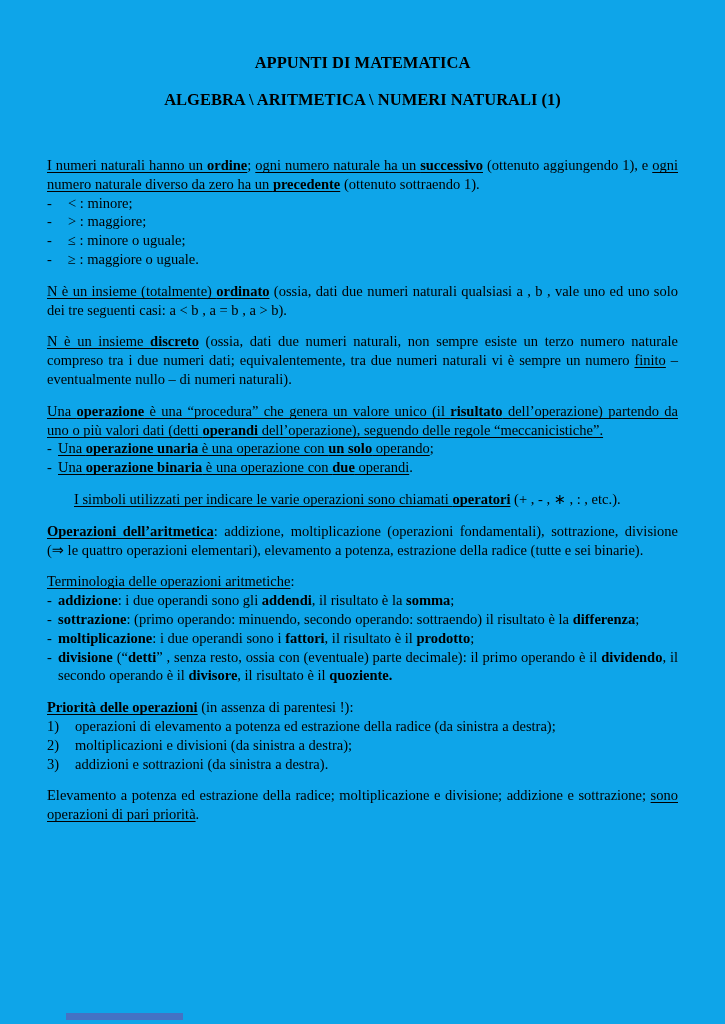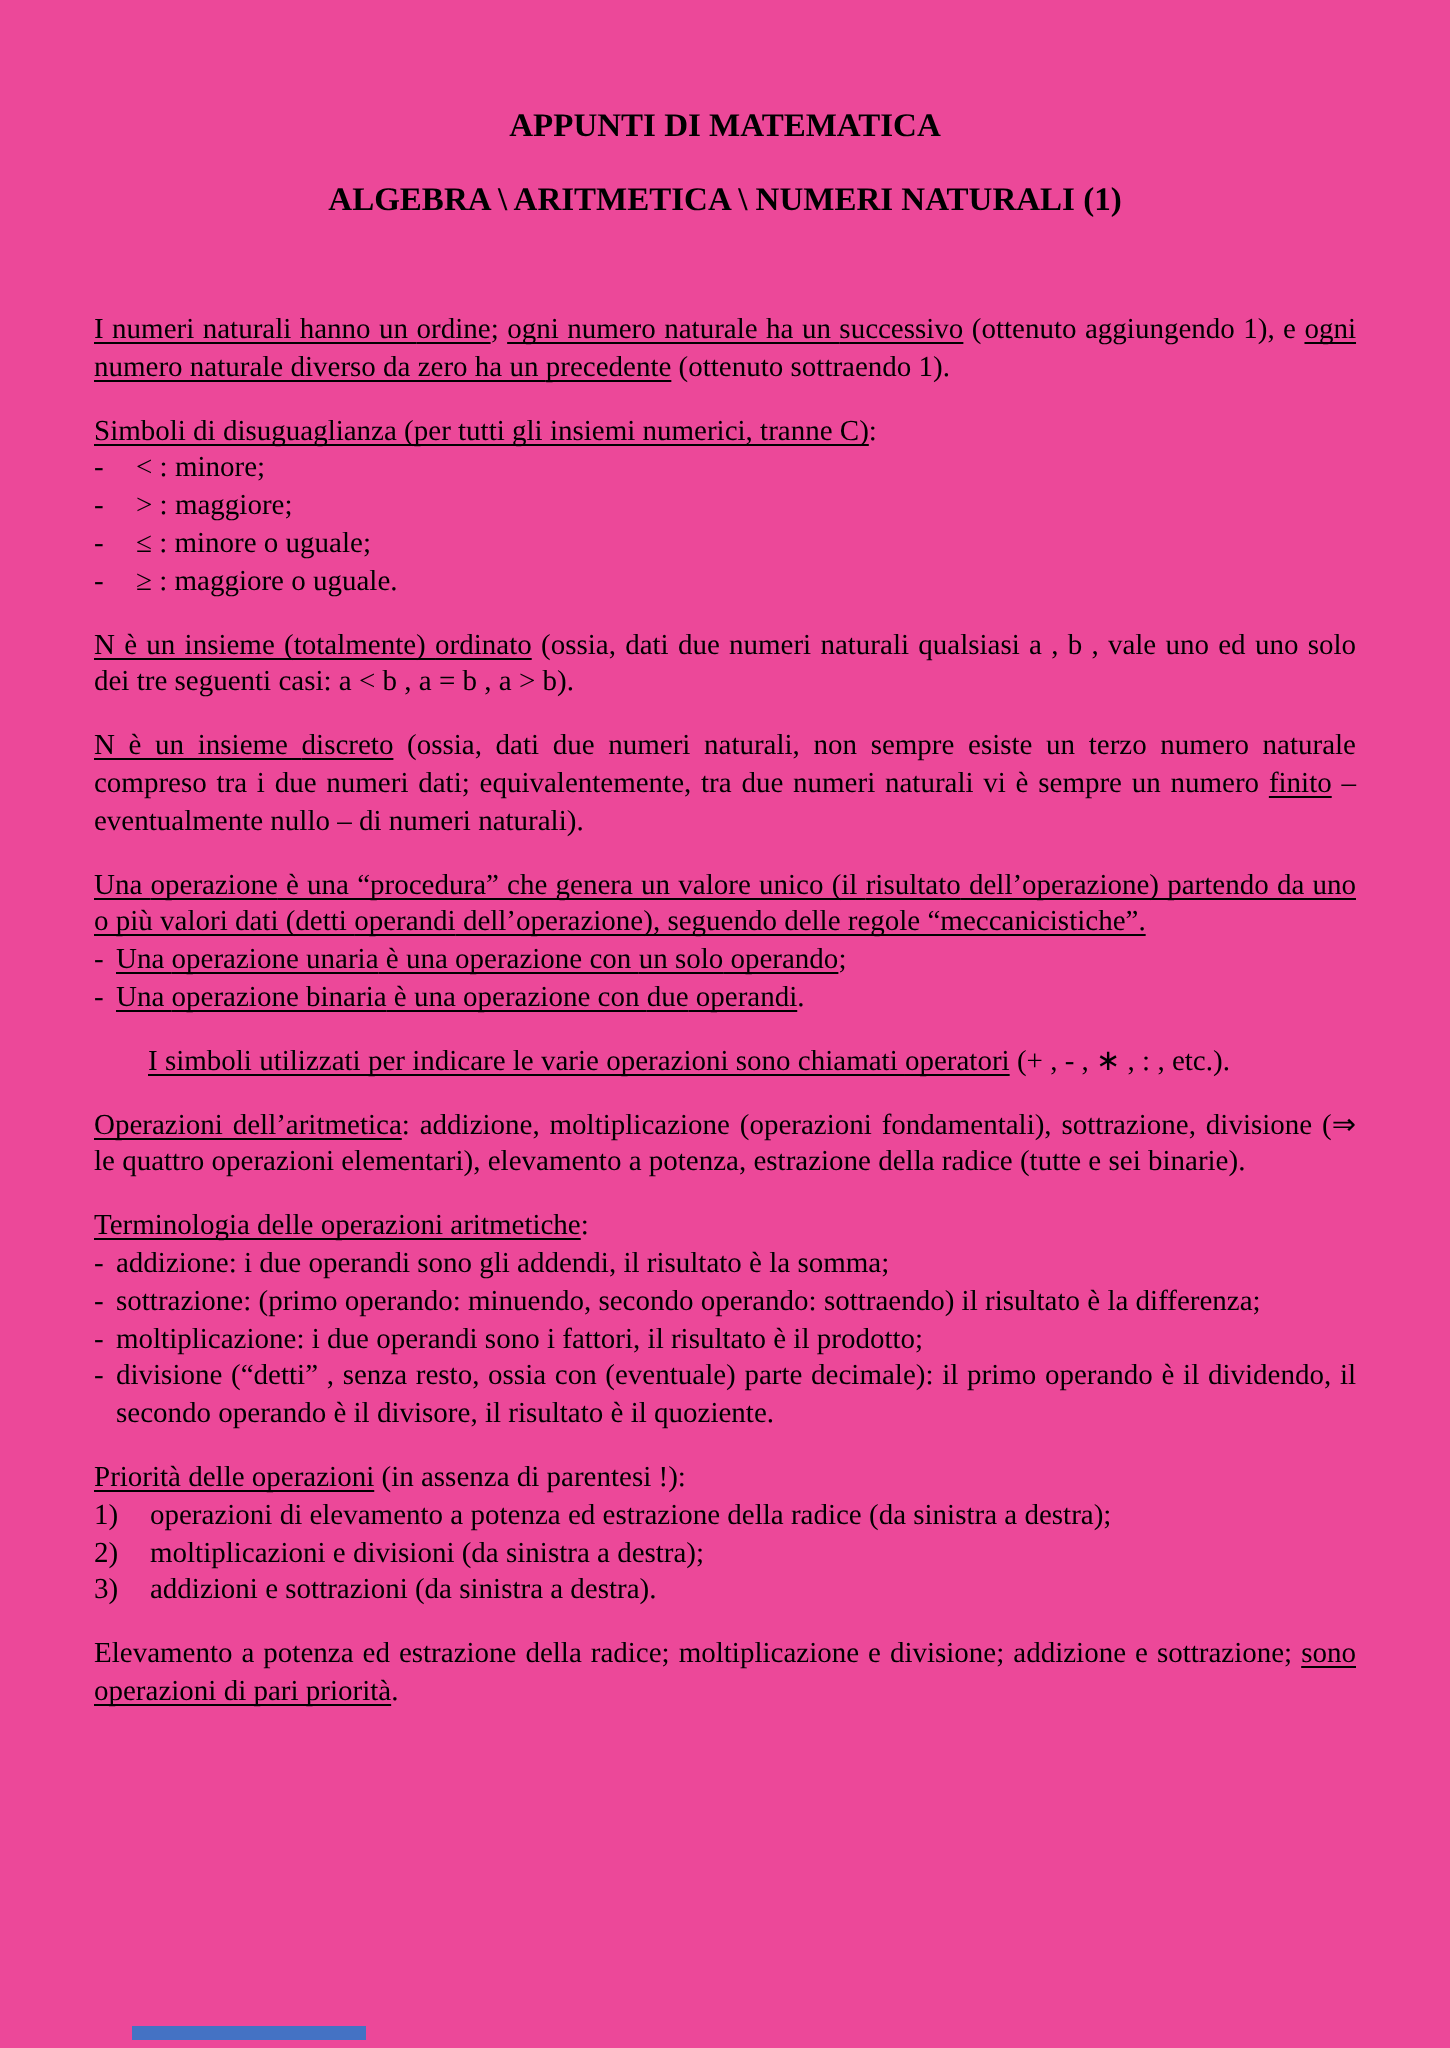--- a/index.html
+++ b/index.html
@@ -1,20 +1,20 @@
 <!DOCTYPE html>
 <html lang="it"><head>
 <meta charset="utf-8">
 <style>
   html, body { margin: 0; padding: 0; background: #ffffff; }
   .page {
     position: relative;
     width: 725px;
     height: 1024px;
-    background: #ec4899;
+    background: #0ea5e9;
     color: #000000;
     font-family: "Liberation Serif", serif;
     overflow: hidden;
   }
   .content { padding: 53px 47px 0 47px; }
   .doc-title, .doc-subtitle {
     margin: 0;
     font-size: 16.5px;
     line-height: 20px;
     font-weight: bold;
@@ -23,21 +23,21 @@
   .doc-subtitle { margin-top: 17px; }
   .para {
     margin: 13px 0 0 0;
     font-size: 14.5px;
     line-height: 18.8px;
     text-align: justify;
   }
   .first-para { margin-top: 46px; }
   .glued { margin-top: 0; }
   .indent-sm { padding-left: 3px; margin-left: 24px; }
-  .b { font-weight: normal; }
+  .b { font-weight: bold; }
   .u { text-decoration: underline; text-decoration-thickness: 1px; text-underline-offset: 2px; }
   .u, .para { text-decoration-skip-ink: none; }
   .dlist { margin: 0; }
   .dlist-item {
     display: flex;
     font-size: 14.5px;
     line-height: 18.8px;
   }
   .marker { flex: none; }
   .marker-sym { width: 21px; }   
@@ -57,21 +57,20 @@
 <body>
 
 <div class="page">
   <div class="content">
 
     <h1 class="doc-title">APPUNTI DI MATEMATICA</h1>
     <h2 class="doc-subtitle">ALGEBRA \ ARITMETICA \ NUMERI NATURALI (1)</h2>
 
     <p class="para first-para"><span class="u">I numeri naturali hanno un </span><span class="b u">ordine</span><span>; </span><span class="u">ogni numero naturale ha un </span><span class="b u">successivo</span><span> (ottenuto aggiungendo 1), e </span><span class="u">ogni numero naturale diverso da zero ha un </span><span class="b u">precedente</span><span> (ottenuto sottraendo 1).</span></p>
 
-    <p class="para"><span class="u">Simboli di disuguaglianza (per tutti gli insiemi numerici, tranne C)</span><span>:</span></p>
     <div class="dlist glued">
       <div class="dlist-item">
         <span class="marker marker-sym">-</span>
         <span class="item-text"><span>&lt; : minore;</span></span>
       </div>
       <div class="dlist-item">
         <span class="marker marker-sym">-</span>
         <span class="item-text"><span>&gt; : maggiore;</span></span>
       </div>
       <div class="dlist-item">

